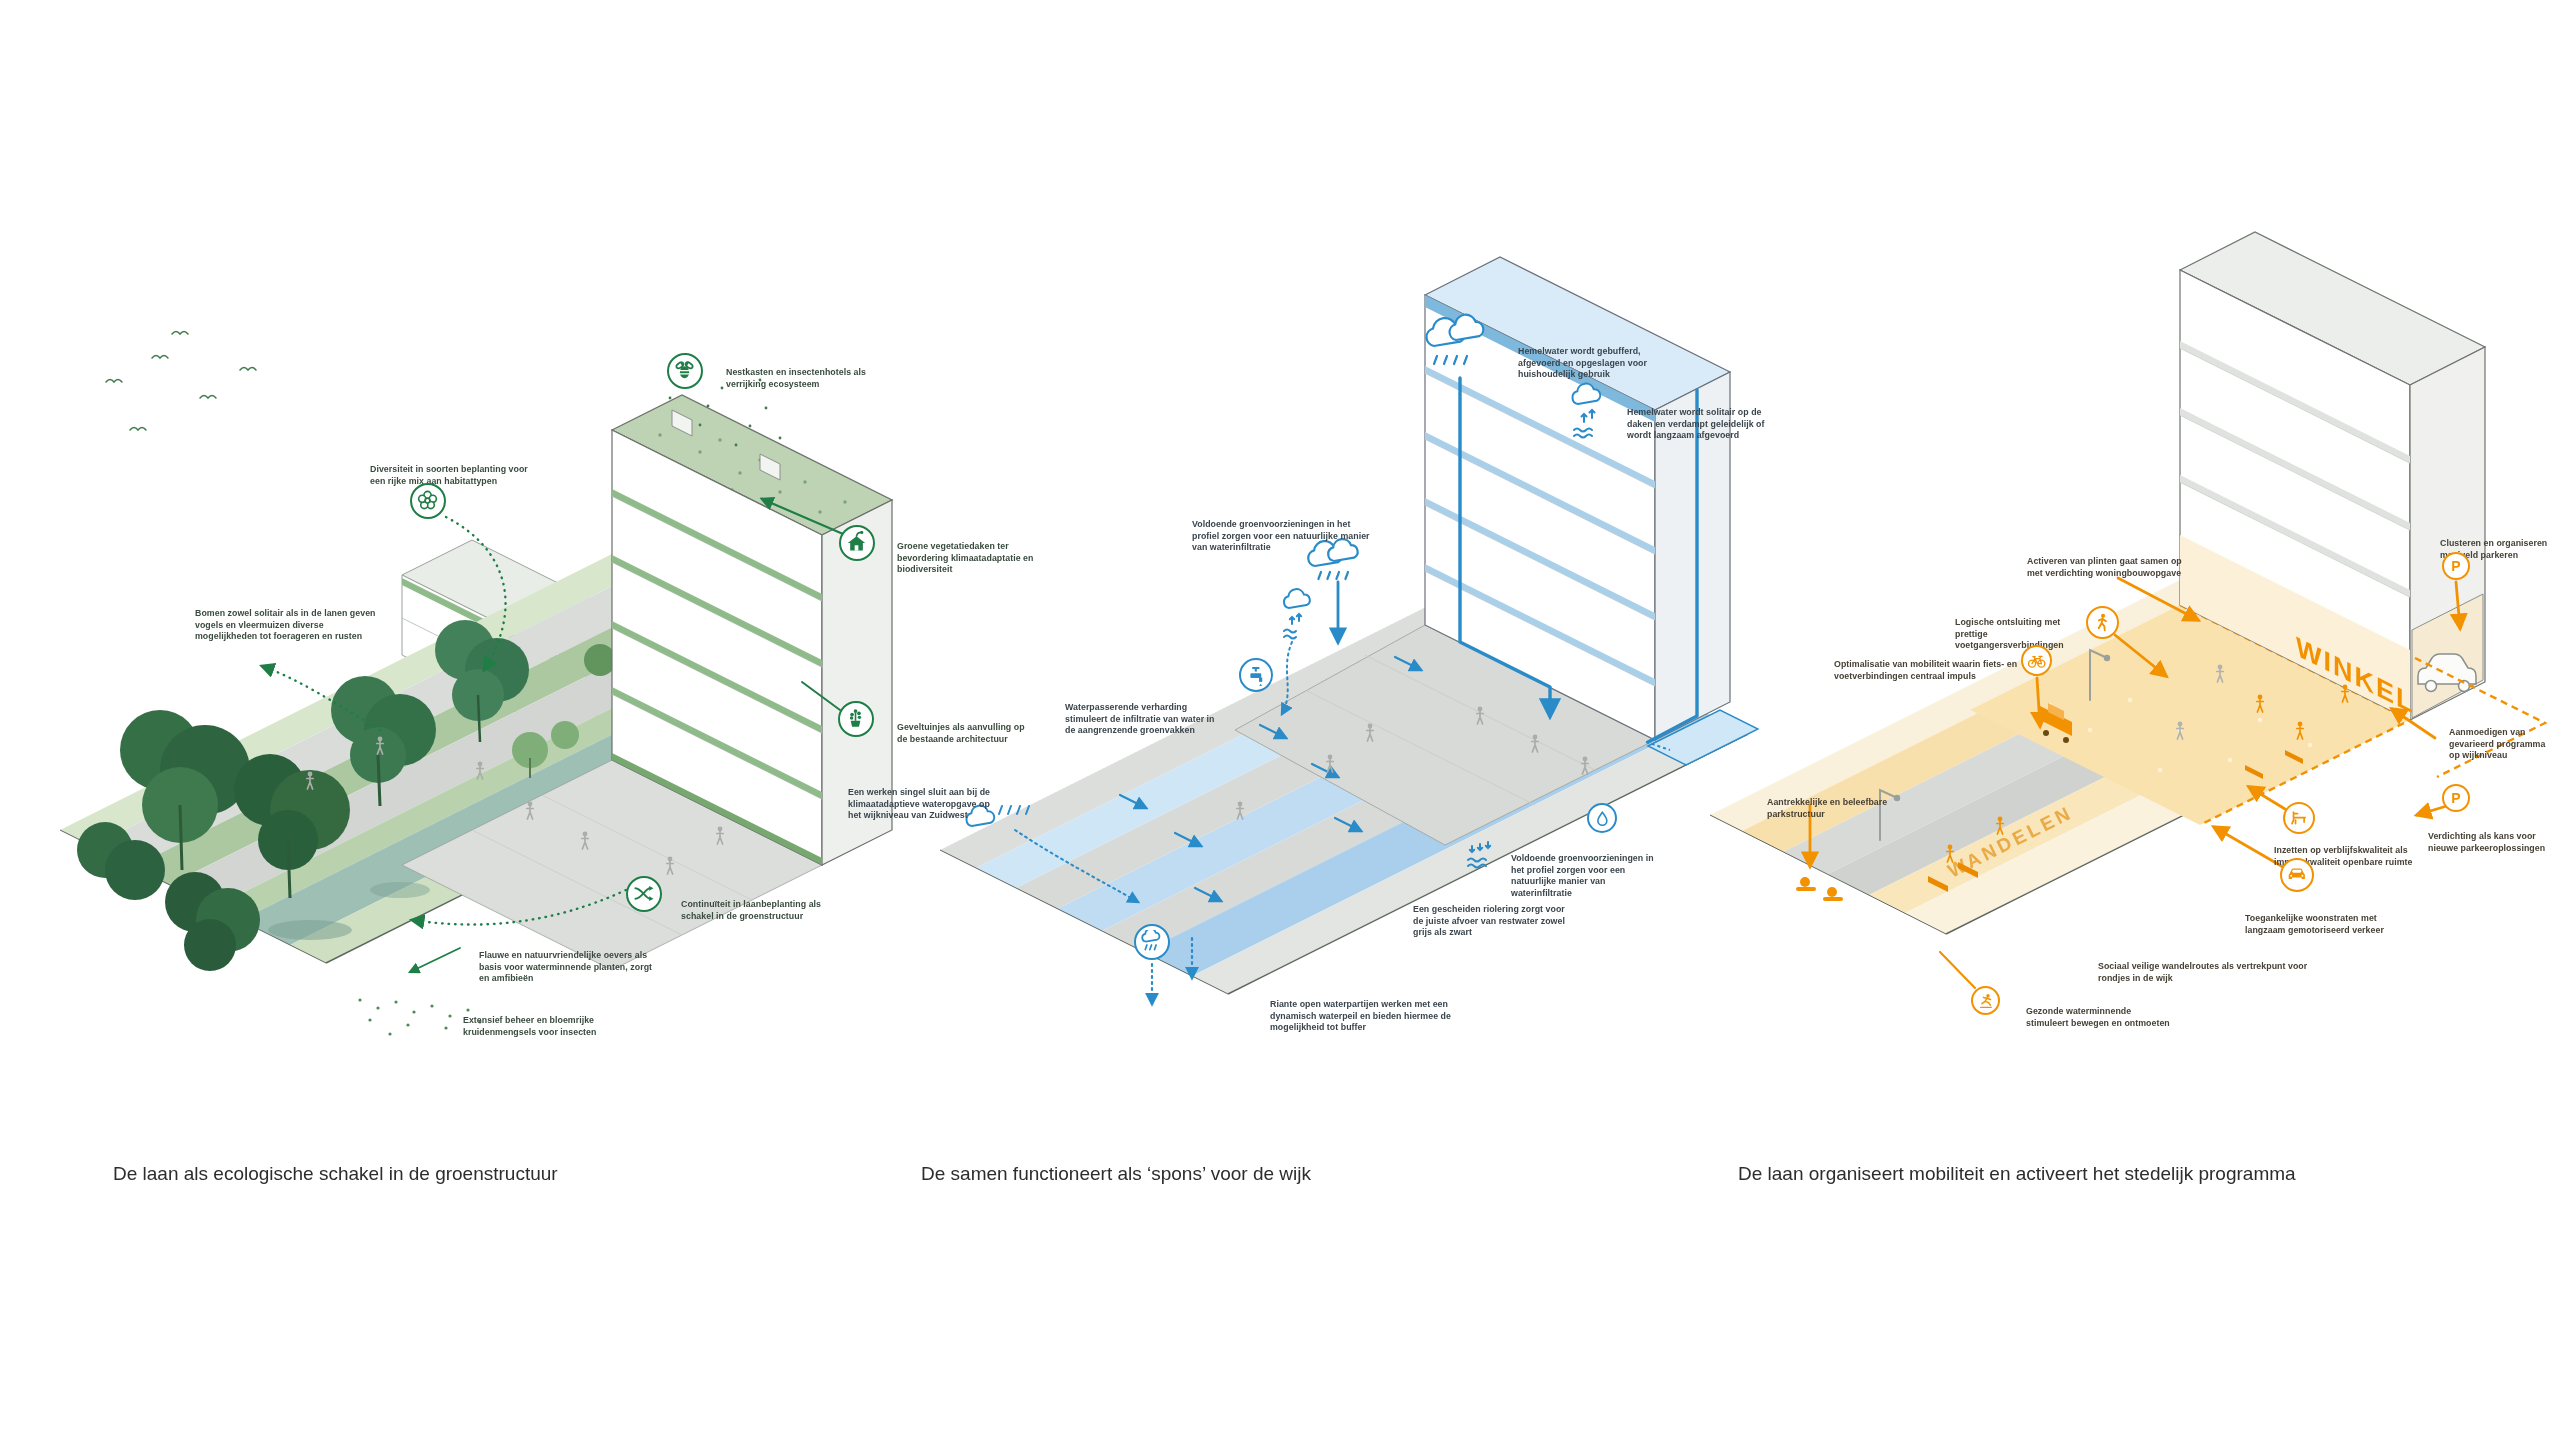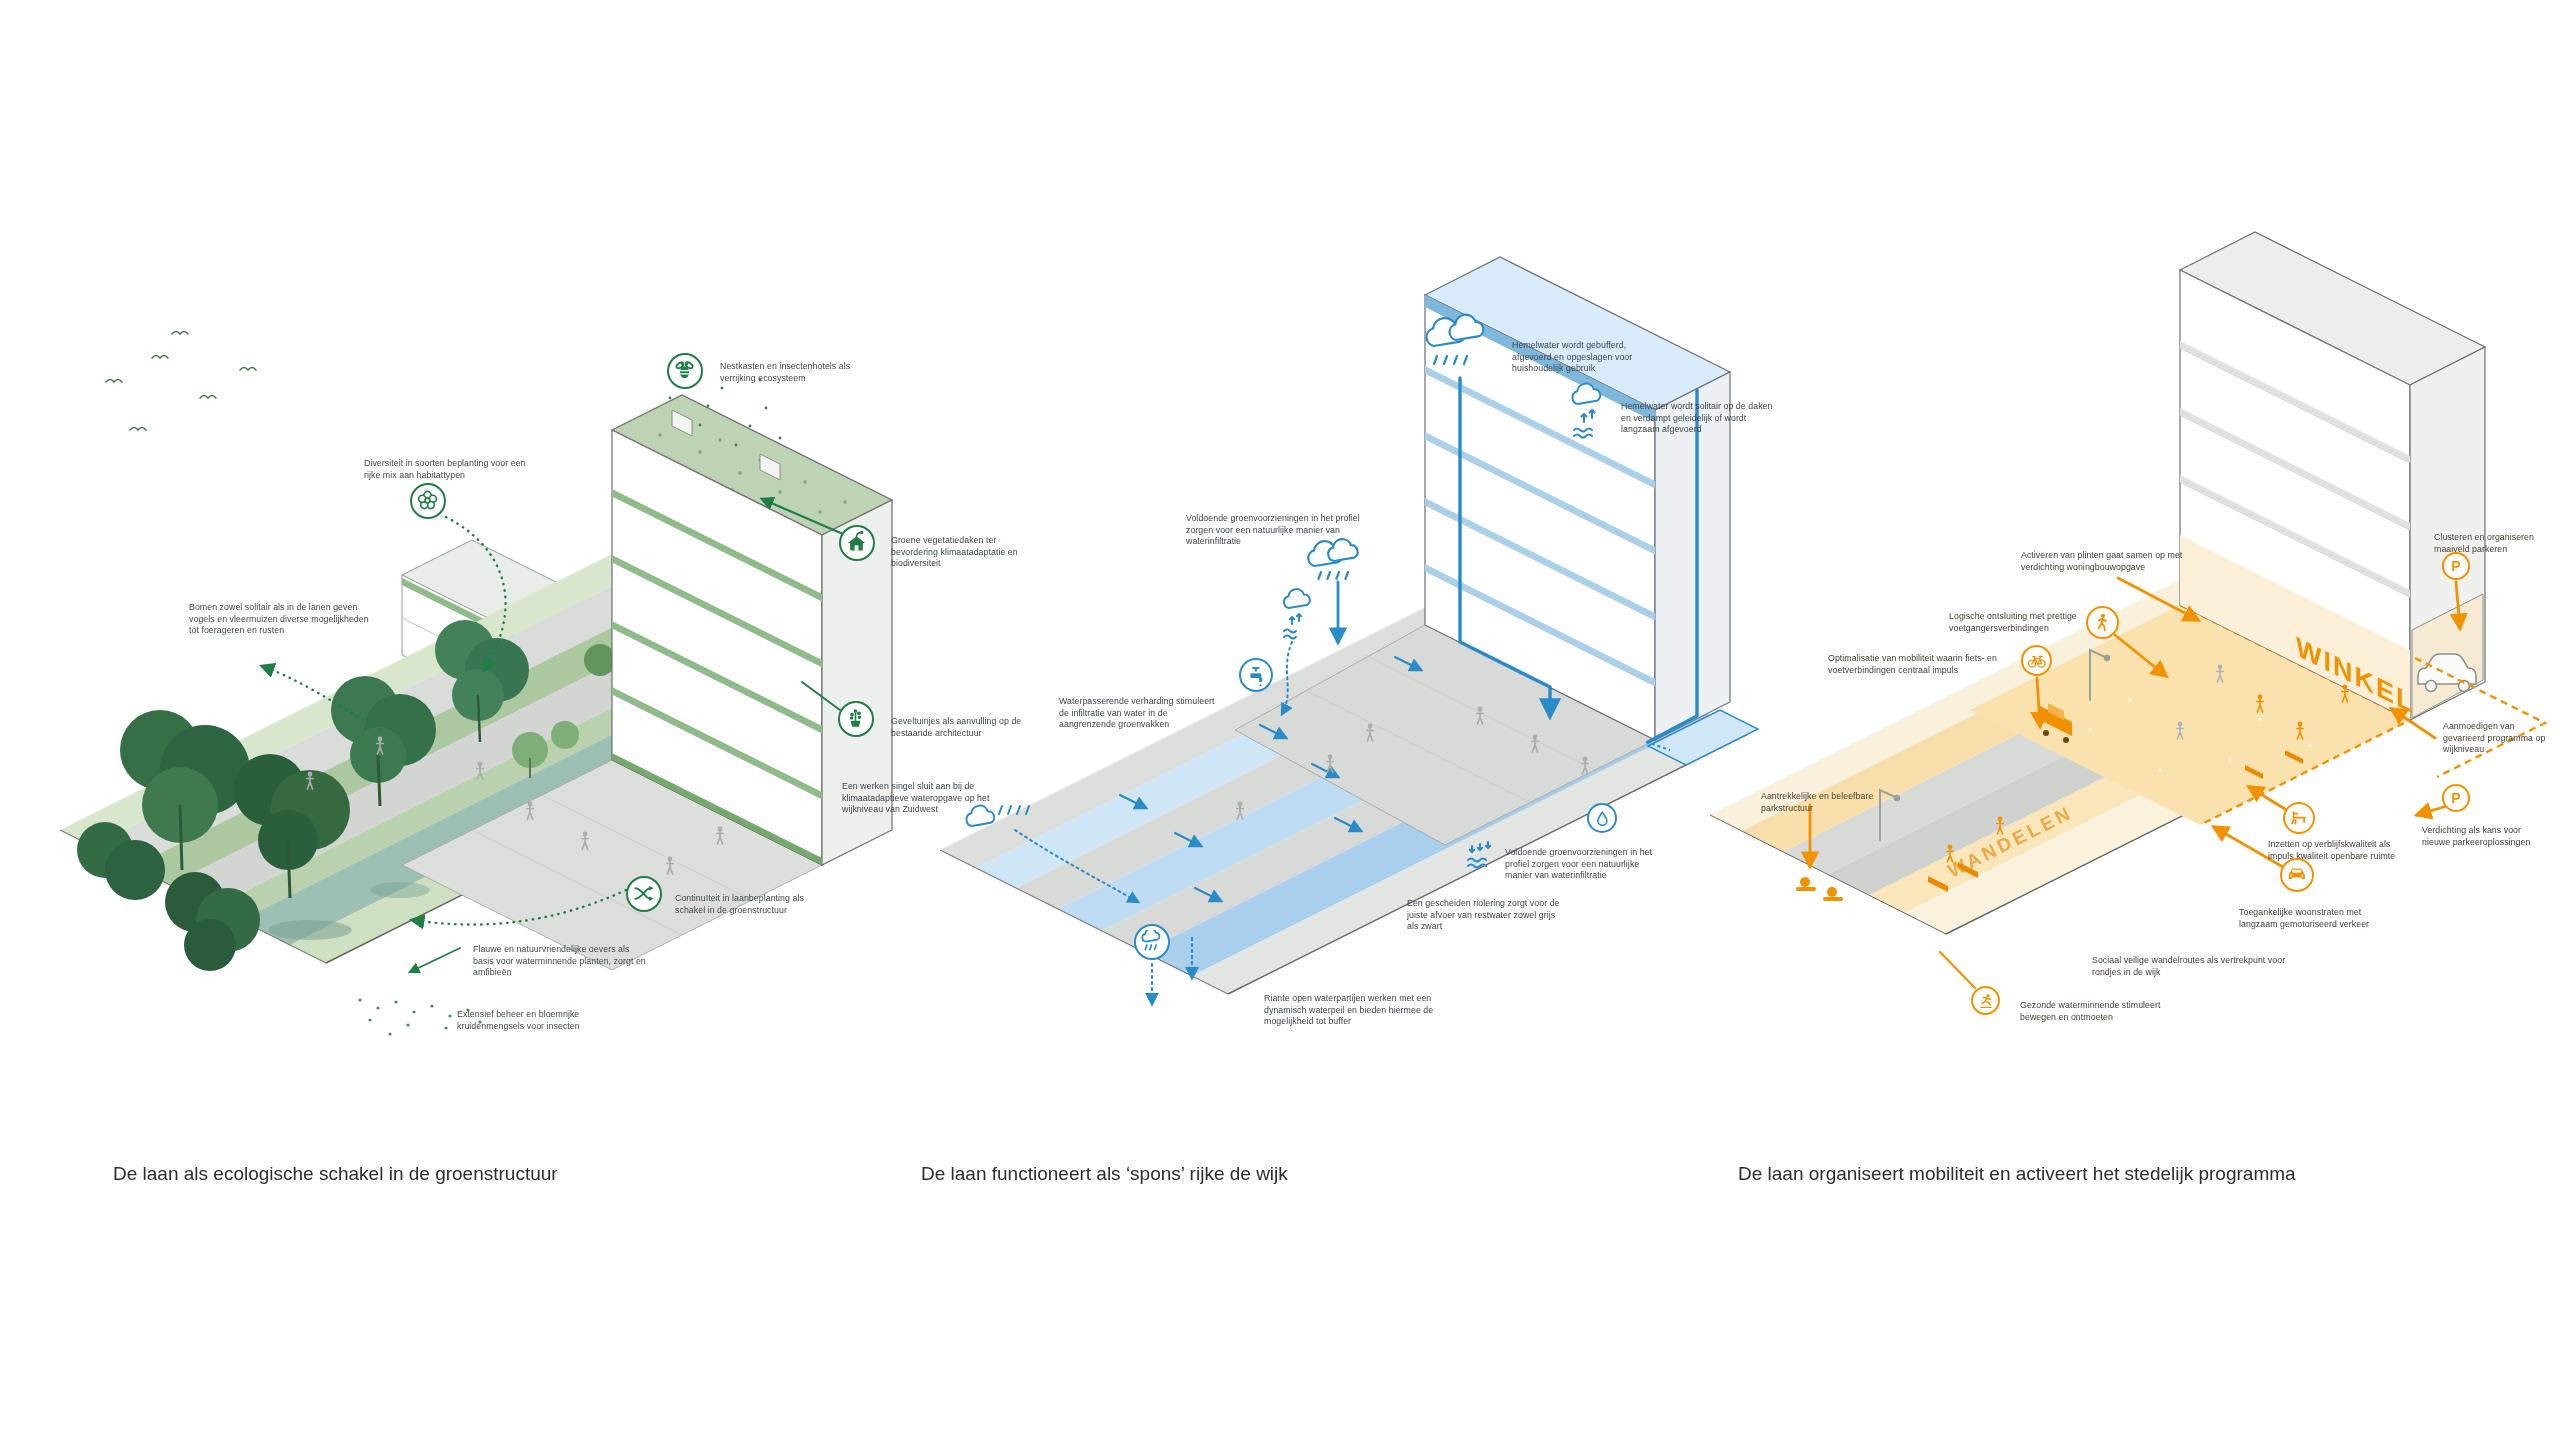--- a/index.html
+++ b/index.html
@@ -1,19 +1,19 @@
 <!DOCTYPE html>
 <html><head>
 <meta charset="utf-8">
 <style>
   html,body{margin:0;padding:0;background:#fff}
   .canvas{position:relative;width:2560px;height:1440px;background:#ffffff;overflow:hidden;
           font-family:"Liberation Sans",sans-serif}
   .scene{position:absolute}
-  .ann{position:absolute;font-size:8.8px;line-height:11.6px;font-weight:400;letter-spacing:.05px;margin:7px;z-index:6}
+  .ann{position:absolute;font-size:8.8px;line-height:11.6px;font-weight:700;letter-spacing:.05px;margin:13px;z-index:6}
   .p1t{color:#394a3e}
   .p2t{color:#3a454c}
   .p3t{color:#474136}
   .icon-circle{position:absolute;background:#fff;border-radius:50%;display:flex;align-items:center;
                justify-content:center;box-sizing:border-box;z-index:7}
   .ic-green{border:2.4px solid #1e7e46}
   .ic-blue{border:2.4px solid #2a8bc9}
   .ic-orange{border:2.2px solid #f39200}
   .icon-circle svg{width:72%;height:72%}
   .p-badge{font-weight:700;font-size:14px;color:#f39200;line-height:1}
@@ -573,16 +573,16 @@
   <p class="ann p3t" style="left:2427px;top:525px;width:115px">Clusteren en organiseren maaiveld parkeren</p>
   <p class="ann p3t" style="left:2436px;top:714px;width:105px">Aanmoedigen van gevarieerd programma op wijkniveau</p>
   <p class="ann p3t" style="left:2415px;top:818px;width:122px">Verdichting als kans voor nieuwe parkeeroplossingen</p>
   <p class="ann p3t" style="left:2261px;top:832px;width:142px">Inzetten op verblijfskwaliteit als impuls kwaliteit openbare ruimte</p>
   <p class="ann p3t" style="left:2232px;top:900px;width:140px">Toegankelijke woonstraten met langzaam gemotoriseerd verkeer</p>
   <p class="ann p3t" style="left:2085px;top:948px;width:210px">Sociaal veilige wandelroutes als vertrekpunt voor rondjes in de wijk</p>
   <p class="ann p3t" style="left:2013px;top:993px;width:150px">Gezonde waterminnende stimuleert bewegen en ontmoeten</p>
   <p class="ann p3t" style="left:1754px;top:784px;width:130px">Aantrekkelijke en beleefbare parkstructuur</p>
 
   <h2 class="title" style="left:113px;top:1147px">De laan als ecologische schakel in de groenstructuur</h2>
-  <h2 class="title" style="left:921px;top:1147px">De laan functioneert als ‘spons’ rijke de wijk</h2>
+  <h2 class="title" style="left:921px;top:1147px">De samen functioneert als ‘spons’ voor de wijk</h2>
   <h2 class="title" style="left:1738px;top:1147px">De laan organiseert mobiliteit en activeert het stedelijk programma</h2>
 
 </div>
 
 </body></html>

